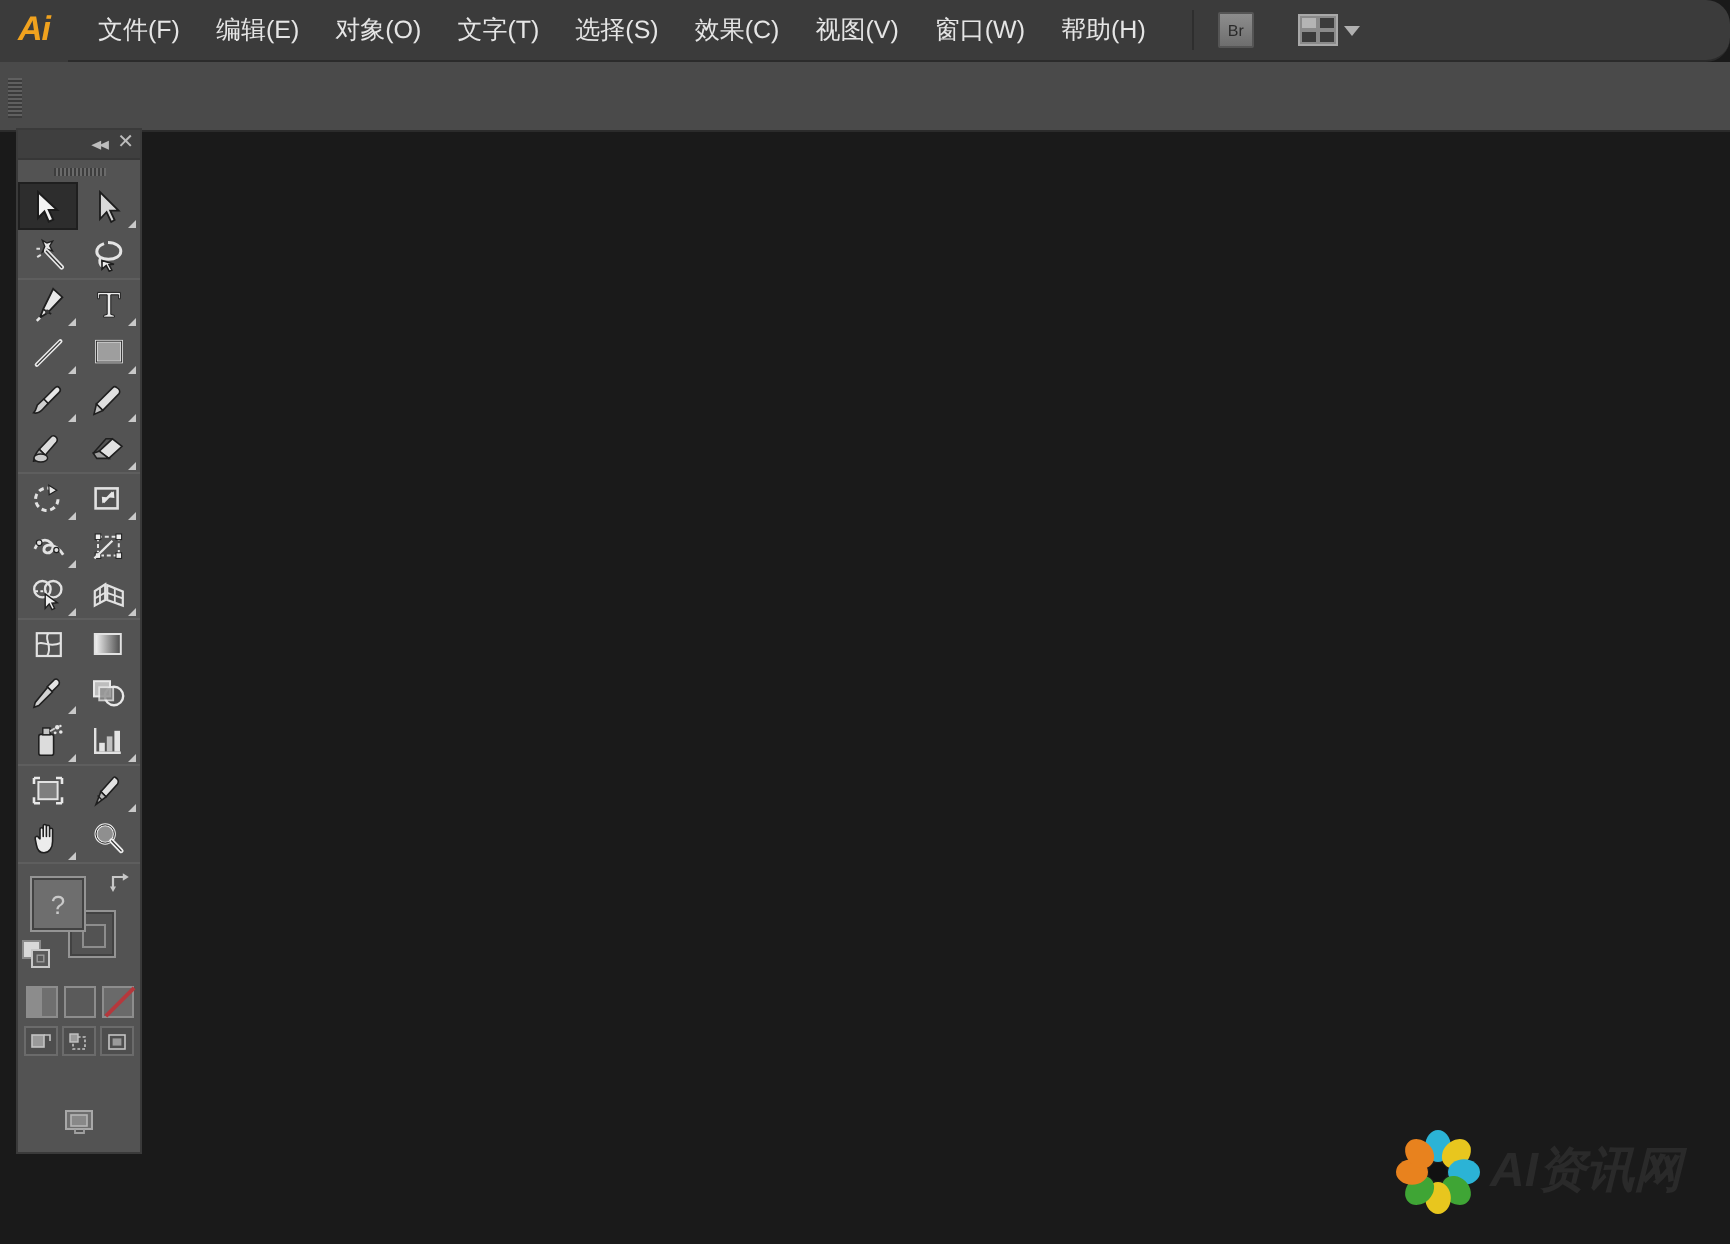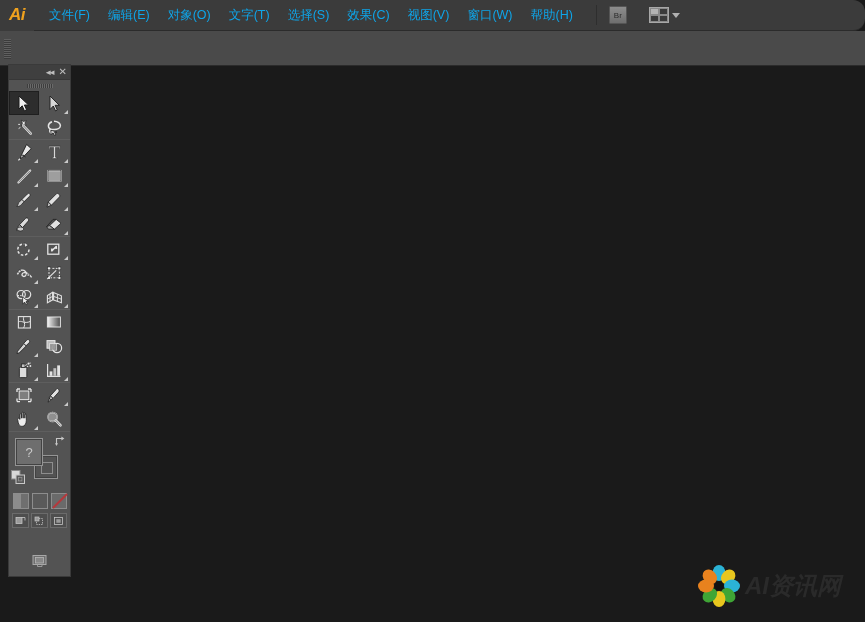--- a/index.html
+++ b/index.html
@@ -23,21 +23,21 @@
     width: 34px; height: 31px;
     display: flex; align-items: center; justify-content: center;
     font-size: 17px; font-weight: bold; font-style: italic;
     color: #f0a21e;
     letter-spacing: -0.5px;
     background: #3b3b3b;
   }
   .menu-items { display: flex; align-items: center; height: 31px; margin-left: 6px; }
   .menu-item {
     padding: 0 9px; height: 31px; line-height: 31px;
-    font-size: 12.5px; color: #0ea5e9; white-space: nowrap;
+    font-size: 12.5px; color: #e5e5e5; white-space: nowrap;
     cursor: default;
   }
   .menu-sep {
     width: 1px; height: 20px; background: #2e2e2e;
     margin: 0 10px 0 14px;
   }
   .tool-btn-br {
     width: 18px; height: 18px; margin-left: 2px;
     background: linear-gradient(#8d8d8d, #6e6e6e);
     border: 1px solid #555; border-radius: 1px;

